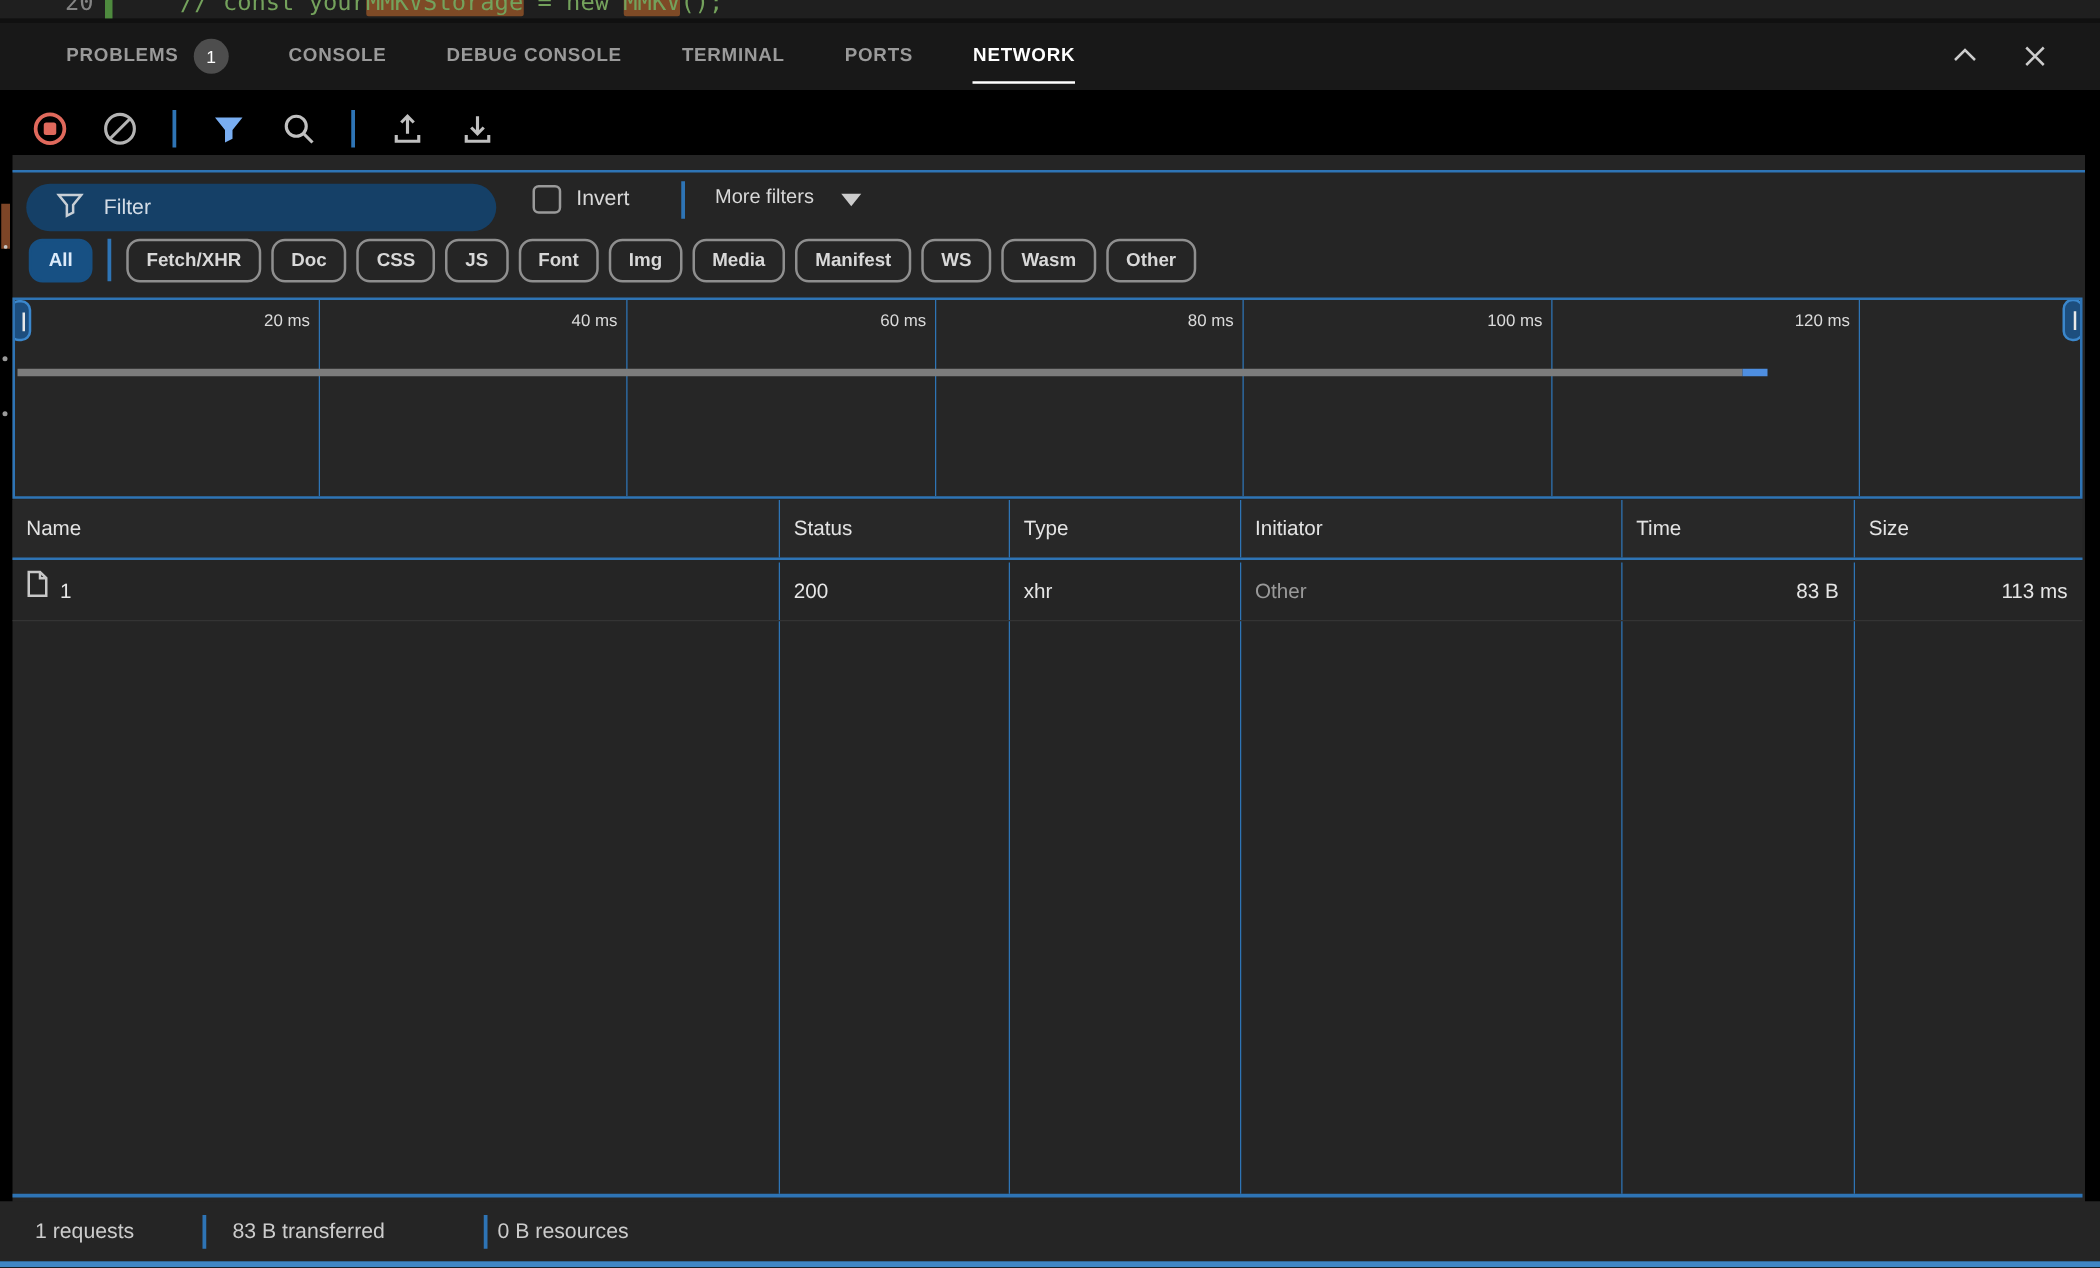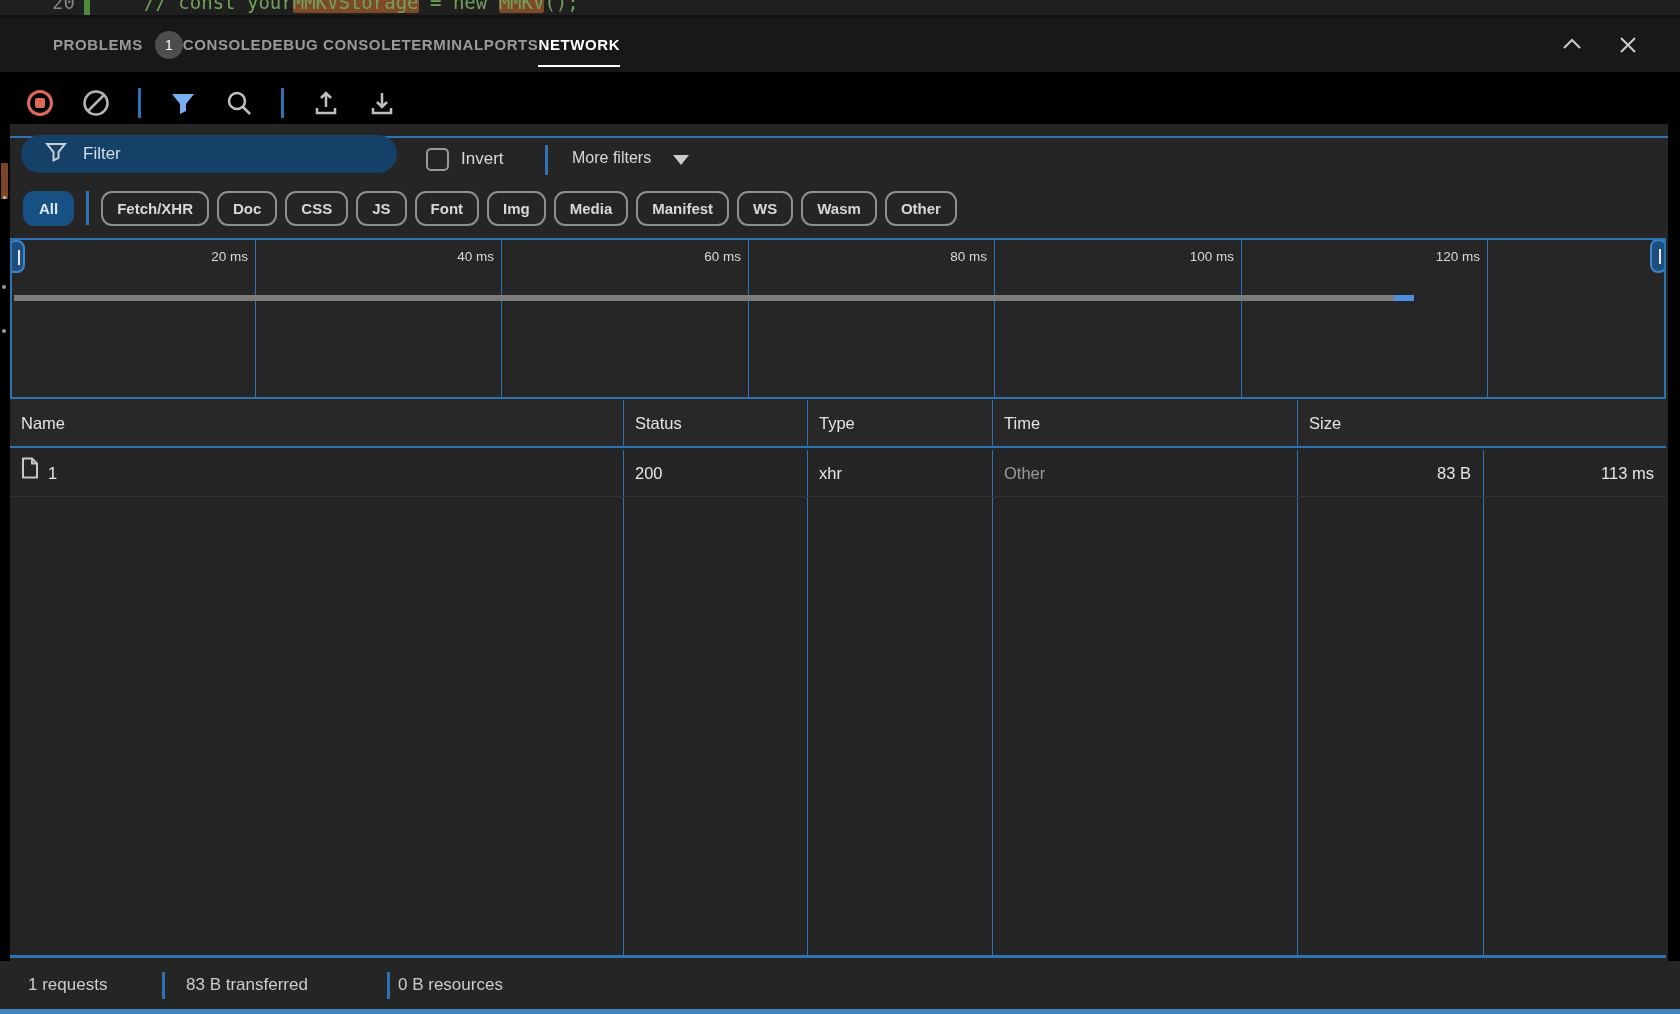--- a/index.html
+++ b/index.html
@@ -12,42 +12,42 @@
   .code-inner{position:absolute;top:-11px;left:0;height:26px;white-space:pre;
               font-family:"DejaVu Sans Mono",monospace;font-size:19px;line-height:26px;color:#74a25c;}
   .lineno{position:absolute;left:52px;top:-11px;font-family:"DejaVu Sans Mono",monospace;font-size:19px;line-height:26px;color:#848484;}
   .gitbar{position:absolute;left:84px;top:0;width:6px;height:15px;background:#4e8a3e;}
   .code-text{position:absolute;left:144px;}
   .hl{background:#7e4a26;border-radius:2px;}
   .code-gap{position:absolute;left:0;top:15px;width:1680px;height:3px;background:#101010;}
 
   
   .tabbar{position:absolute;left:0;top:18px;width:1680px;height:54px;background:#181818;}
-  .tabs{position:absolute;left:53px;top:0;height:54px;display:flex;align-items:flex-end;}
+  .tabs{position:absolute;left:53px;top:0;height:54px;display:flex;align-items:flex-end;gap:48px;}
   .tab{display:flex;align-items:center;gap:12px;font-size:15px;font-weight:700;letter-spacing:.6px;
        color:#9a9a9a;cursor:pointer;position:relative;height:54px;line-height:54px;}
   .tab.active{color:#ffffff;}
   .tab.active:after{content:"";position:absolute;left:0;right:0;bottom:5px;height:2px;background:#ffffff;}
   .badge{width:28px;height:28px;border-radius:50%;background:#4d4d4d;color:#ffffff;font-size:14px;font-weight:400;
          display:flex;align-items:center;justify-content:center;letter-spacing:0;}
   .tab-actions{position:absolute;right:40px;top:0;height:54px;display:flex;align-items:center;gap:32px;}
   .tab-actions svg{display:block;}
 
   
   .toolbar{position:absolute;left:26px;top:84px;height:38px;display:flex;align-items:center;gap:28px;}
   .vsep{width:3px;height:30px;background:#2e74b5;}
   .toolbar svg{display:block;}
 
   
   .webview{position:absolute;left:10px;top:124px;width:1658px;height:885px;background:#252525;}
 
   .hr-top{position:absolute;left:10px;top:136px;width:1658px;height:2px;background:#2e74b5;}
 
   
-  .filter-pill{position:absolute;left:21px;top:135px;width:376px;height:38px;border-radius:19px;background:#154067;
+  .filter-pill{position:absolute;left:21px;top:147px;width:376px;height:38px;border-radius:19px;background:#154067;
                display:flex;align-items:center;padding-left:24px;gap:16px;}
   .filter-pill .ph{font-size:17px;color:#d3dce6;}
   .invert-box{position:absolute;left:426px;top:148px;width:23px;height:23px;border:2px solid #9a9a9a;border-radius:5px;background:transparent;}
   .invert-label{position:absolute;left:461px;top:149px;font-size:17px;color:#d8d8d8;}
   .filter-sep{position:absolute;left:545px;top:145px;width:3px;height:30px;background:#2e74b5;}
   .more-filters{position:absolute;left:572px;top:149px;font-size:16px;color:#d8d8d8;display:flex;align-items:center;gap:22px;cursor:pointer;}
   .caret{width:0;height:0;border-left:8px solid transparent;border-right:8px solid transparent;border-top:10px solid #cccccc;margin-top:3px;}
 
   
   .chips{position:absolute;left:23px;top:190px;height:36px;display:flex;align-items:center;gap:8px;}
@@ -236,20 +236,21 @@
     </span>
     <span class="handle" style="right:-3px;top:-1px;width:17px;height:34px">
       <span class="grip" style="left:7px"></span>
     </span>
   </div>
 
   <div class="thead tbl-grid">
     <div class="cell">Name</div>
     <div class="cell">Status</div>
     <div class="cell">Type</div>
+    <div class="cell">Initiator</div>
     <div class="cell">Time</div>
     <div class="cell">Size</div>
   </div>
 
   <div class="trow tbl-grid">
     <div class="cell">
       <span>
         <svg width="18" height="22" viewBox="0 0 18 22">
           <path d="M2 1.5 L11 1.5 L16 6.5 L16 20.5 L2 20.5 Z" fill="none" stroke="#c8c8c8" stroke-width="2"></path>
           <path d="M11 1.5 L11 6.5 L16 6.5" fill="none" stroke="#c8c8c8" stroke-width="2"></path>

